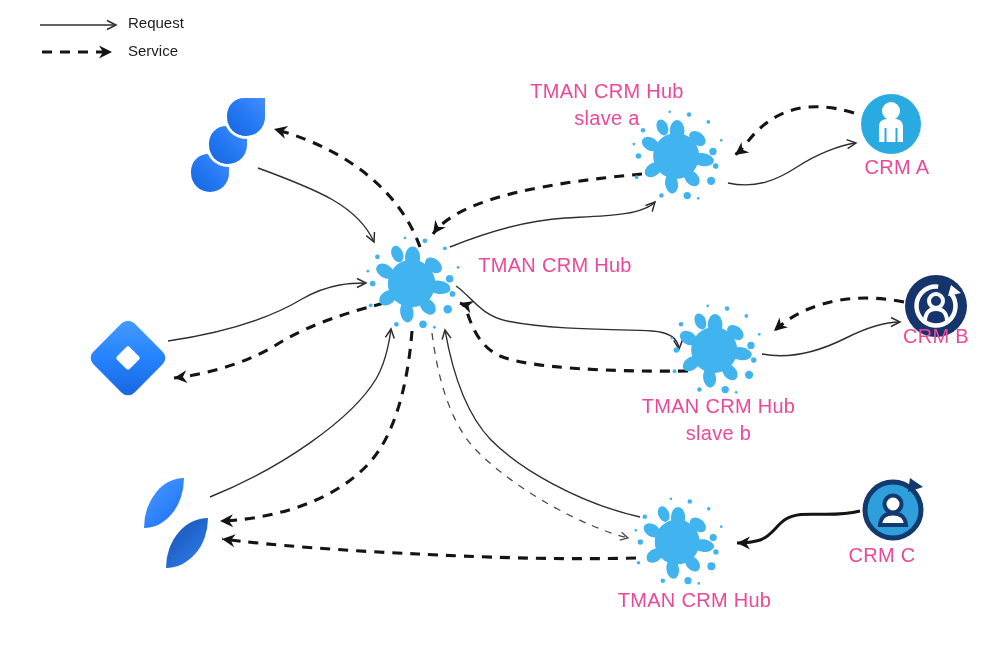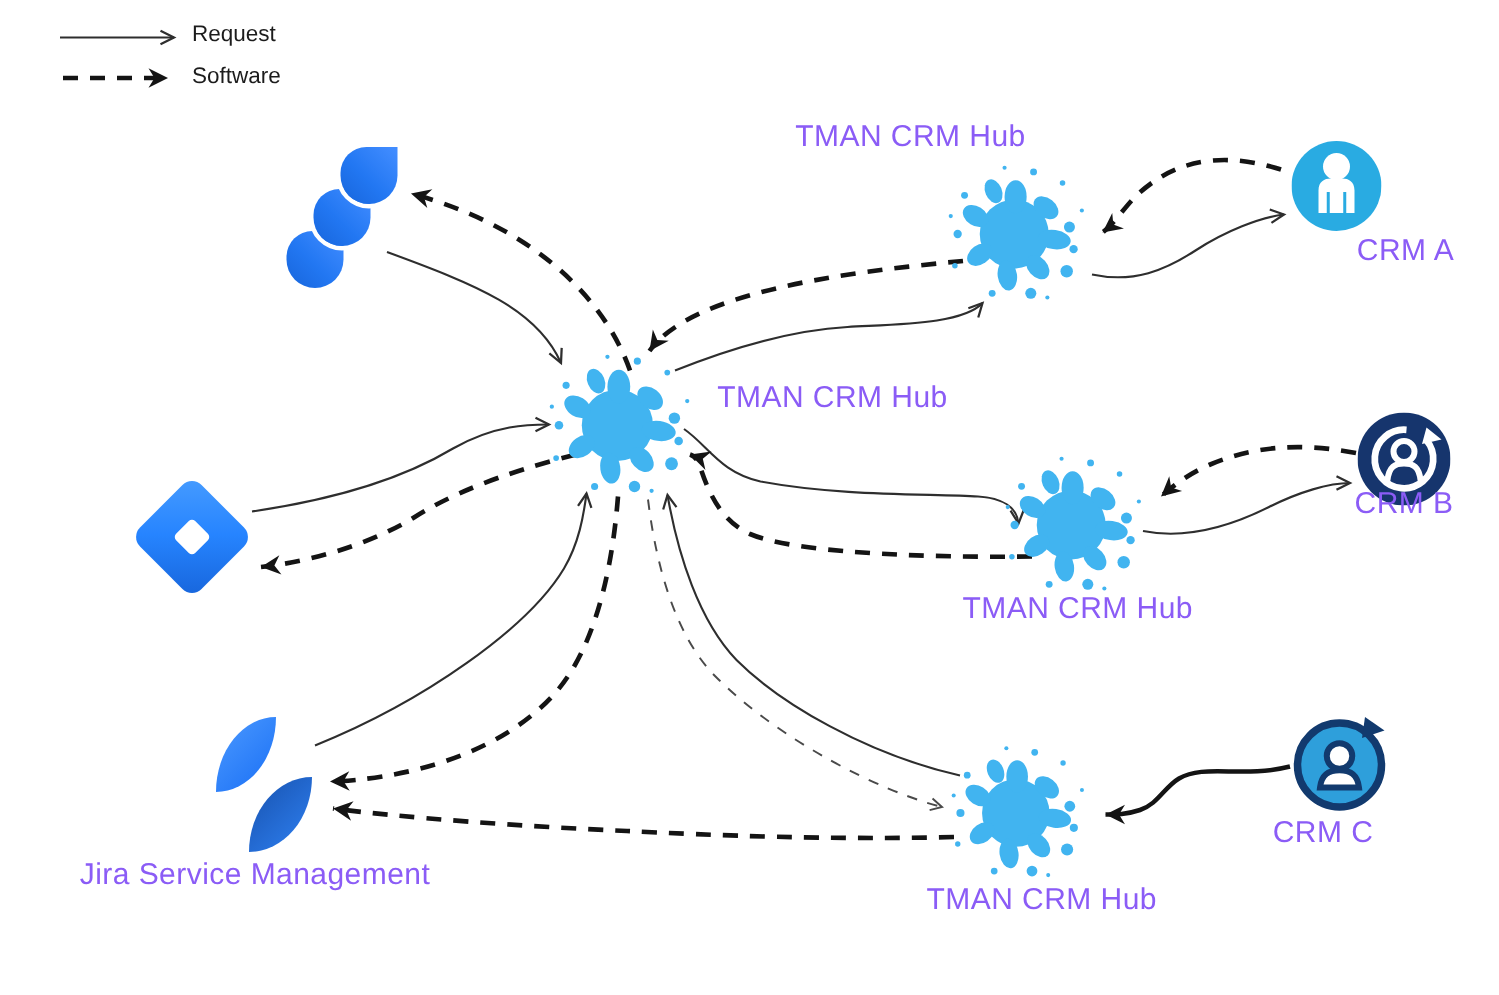--- a/index.html
+++ b/index.html
@@ -9,21 +9,21 @@
   
   .req{fill:none;stroke:#2e2e2e;stroke-width:1.4;}
   .resp{fill:none;stroke:#141414;stroke-width:3.1;stroke-dasharray:10 8;stroke-linecap:butt;}
   .resp-thin{fill:none;stroke:#4a4a4a;stroke-width:1.3;stroke-dasharray:7 7;}
   .req-bold{fill:none;stroke:#141414;stroke-width:3;}
   .thin-head{fill:none;stroke:#2e2e2e;stroke-width:1.5;}
   .thick-head{fill:#141414;}
   .thindash-head{fill:none;stroke:#4a4a4a;stroke-width:1.3;}
   .splat{fill:var(--splat,#41B4F0);}
   
-  .lbl{position:absolute;text-align:center;font-size:20px;letter-spacing:.3px;color:#8b5cf6;}
+  .lbl{position:absolute;text-align:center;font-size:20px;letter-spacing:.3px;color:#ec4899;}
   .lbl.hub div{line-height:27px;}
   .legend-text{position:absolute;font-size:15px;color:#1c1c1c;}
   
   .jdc{position:absolute;left:190px;top:98px;width:80px;height:96px;}
   .jdc .leaf{position:absolute;width:38px;height:38px;border-radius:50% 0 55% 55%;
     background:linear-gradient(to bottom left,#418CFF 5%,#2277F2 55%,#1765DB 100%);
     box-shadow:0 0 0 3px #fff;}
   .jdc .l1{left:1px;top:56px;}
   .jdc .l2{left:19px;top:28px;}
   .jdc .l3{left:37px;top:0px;}
@@ -118,21 +118,21 @@
 
     <path class="req-bold" d="M860,511 C828,519 803,509 786,519 C776,525 772,536 760,540 C751,543 744,543 737,543" marker-end="url(#mthick)"></path>
 
     <use href="#splat" transform="translate(366,236) scale(0.95)"></use>
     <use href="#splat" transform="translate(632,110) scale(0.92)"></use>
     <use href="#splat" transform="translate(670,304) scale(0.92)"></use>
     <use href="#splat" transform="translate(634,497) scale(0.90)"></use>
   </svg>
 
   <div class="legend-text" style="left:128px;top:14px">Request</div>
-  <div class="legend-text" style="left:128px;top:42px">Software</div>
+  <div class="legend-text" style="left:128px;top:42px">Service</div>
 
   <div class="jdc">
     <div class="leaf l1"></div>
     <div class="leaf l2"></div>
     <div class="leaf l3"></div>
   </div>
 
   <div class="jsw">
     <div class="diamond">
       <div class="hole"></div>
@@ -159,35 +159,36 @@
     <path d="M20,45 C21,36 25,34 31,34 C37,34 41,36 42,45" fill="none" stroke="#fff" stroke-width="4" stroke-linecap="round"></path>
   </svg>
 
   <svg class="crm-icon" style="left:860px;top:477px" width="66" height="66" viewBox="0 0 66 66">
     <circle cx="33" cy="33" r="28" fill="#2E9FDB" stroke="#123A6E" stroke-width="5"></circle>
     <polygon points="50,1 63,10 48,15" fill="#123A6E"></polygon>
     <circle cx="33" cy="27" r="8.5" fill="#fff" stroke="#123A6E" stroke-width="4"></circle>
     <path d="M20,48 C21,39 26,36.5 33,36.5 C40,36.5 45,39 46,48 L20,48 Z" fill="#fff" stroke="#123A6E" stroke-width="4" stroke-linecap="round"></path>
   </svg>
 
-  <div class="lbl" style="left:10px;top:572px;width:320px">Jira Service Management</div>
 
   <div class="lbl hub" style="left:450px;top:252px;width:210px">
     <div>TMAN CRM Hub</div>
   </div>
 
   <div class="lbl hub" style="left:502px;top:78px;width:210px">
     <div>TMAN CRM Hub</div>
+    <div>slave a</div>
   </div>
 
   <div class="lbl hub" style="left:616px;top:393px;width:205px">
     <div>TMAN CRM Hub</div>
+    <div>slave b</div>
   </div>
 
   <div class="lbl hub" style="left:592px;top:587px;width:205px">
     <div>TMAN CRM Hub</div>
   </div>
 
-  <div class="lbl" style="left:887px;top:156px;width:100px">CRM A</div>
+  <div class="lbl" style="left:847px;top:156px;width:100px">CRM A</div>
   <div class="lbl" style="left:886px;top:325px;width:100px">CRM B</div>
   <div class="lbl" style="left:832px;top:544px;width:100px">CRM C</div>
 
 </div>
 
 </body></html>

